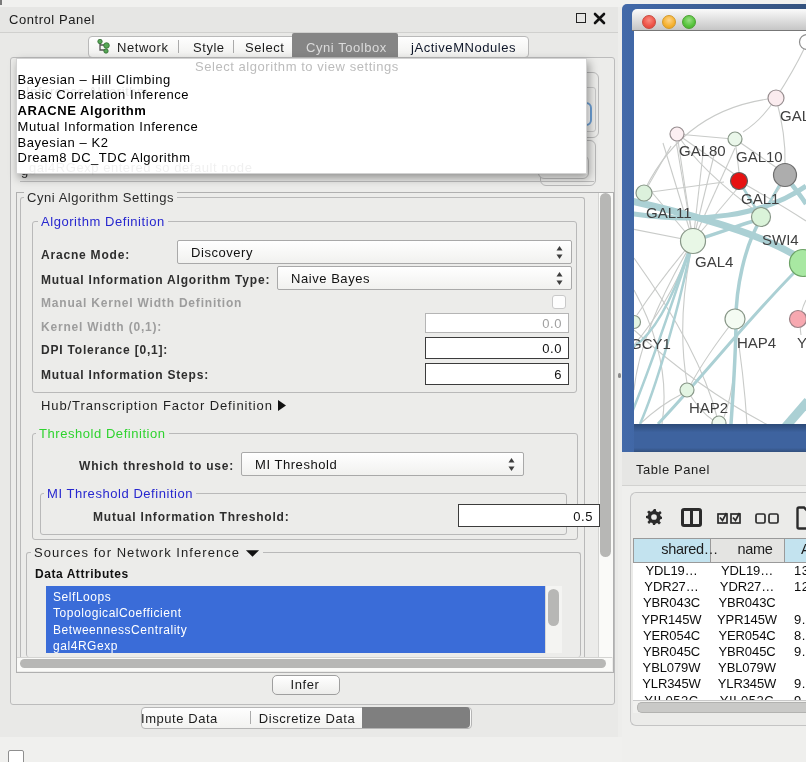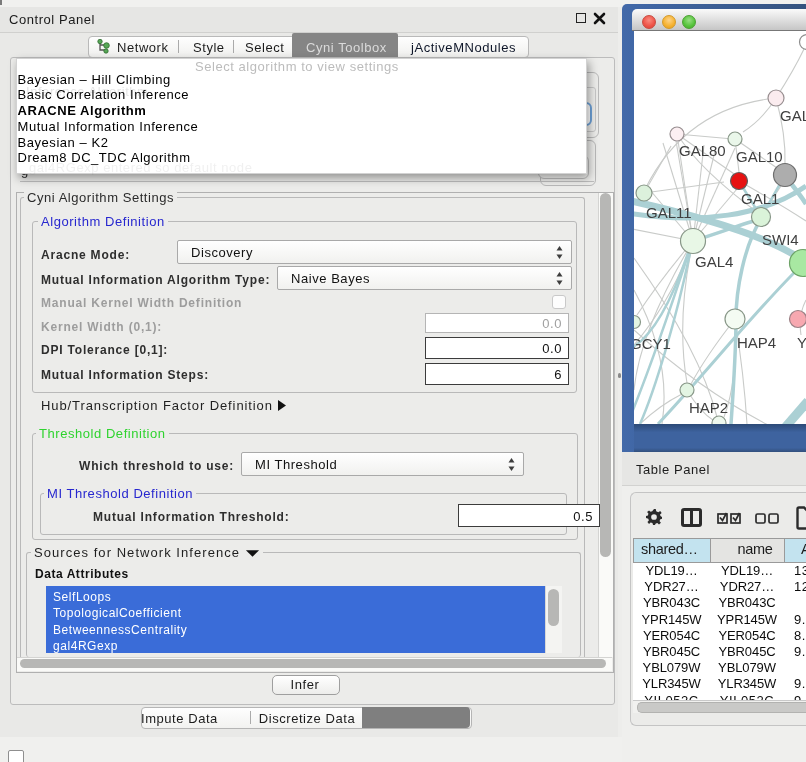--- a/index.html
+++ b/index.html
@@ -269,21 +269,21 @@
   <rect x="14" y="1" width="9" height="9" rx="1.5" fill="none" stroke="#2b2b2b" stroke-width="1.7"></rect>
 </svg>
 <svg class="abs" style="left:796px;top:506px;" width="14" height="24" viewBox="0 0 14 24">
   <path d="M1.5 3 Q1.5 1.5 3 1.5 L8 1.5 L12.5 6 L12.5 21 Q12.5 22.5 11 22.5 L3 22.5 Q1.5 22.5 1.5 21 Z" fill="none" stroke="#2b2b2b" stroke-width="2.4"></path>
 </svg>
 
 <div class="abs" style="left:633px;top:538px;width:173px;height:173px;background:#fff;"></div>
 <div class="abs" style="left:633px;top:538px;width:77px;height:23px;background:#c3e3ef;border:1px solid #9a9a9a;border-right:none;"></div>
 <div class="abs" style="left:710px;top:538px;width:74px;height:23px;background:#e4e4e2;border:1px solid #9a9a9a;border-right:none;"></div>
 <div class="abs" style="left:784px;top:538px;width:22px;height:23px;background:#c3e3ef;border:1px solid #9a9a9a;border-right:none;"></div>
-<div class="abs" style="left:641px;top:541px;width:77px;text-align:left;font-size:14.5px;color:#1c1c1c;letter-spacing:-0.3px;">shared…</div>
+<div class="abs" style="left:641px;top:541px;width:77px;text-align:right;font-size:14.5px;color:#1c1c1c;letter-spacing:-0.3px;">shared…</div>
 <div class="abs" style="left:718px;top:541px;width:74px;text-align:center;font-size:14.5px;color:#1c1c1c;letter-spacing:-0.3px;">name</div>
 <div class="abs" style="left:801px;top:541px;font-size:14.5px;color:#1c1c1c;">A</div>
 
 <div class="abs" style="left:633px;top:563px;width:77px;text-align:center;font-size:13px;color:#0c0c0c;line-height:16.2px;letter-spacing:-0.1px;">YDL19…<br>YDR27…<br>YBR043C<br>YPR145W<br>YER054C<br>YBR045C<br>YBL079W<br>YLR345W</div>
 <div class="abs" style="left:710px;top:563px;width:74px;text-align:center;font-size:13px;color:#0c0c0c;line-height:16.2px;letter-spacing:-0.1px;">YDL19…<br>YDR27…<br>YBR043C<br>YPR145W<br>YER054C<br>YBR045C<br>YBL079W<br>YLR345W</div>
 <div class="abs" style="left:794px;top:563px;font-size:13px;color:#0c0c0c;line-height:16.2px;">13<br>12<br>&nbsp;<br>9.<br>8.<br>9.<br>&nbsp;<br>9.</div>
 <div class="abs" style="left:633px;top:692.6px;width:173px;height:8px;overflow:hidden;">
   <div style="position:absolute;left:0;top:0;width:77px;text-align:center;font-size:13px;color:#0c0c0c;">YIL052C</div>
   <div style="position:absolute;left:77px;top:0;width:74px;text-align:center;font-size:13px;color:#0c0c0c;">YIL052C</div>
   <div style="position:absolute;left:161px;top:0;font-size:13px;color:#0c0c0c;">9.</div>

